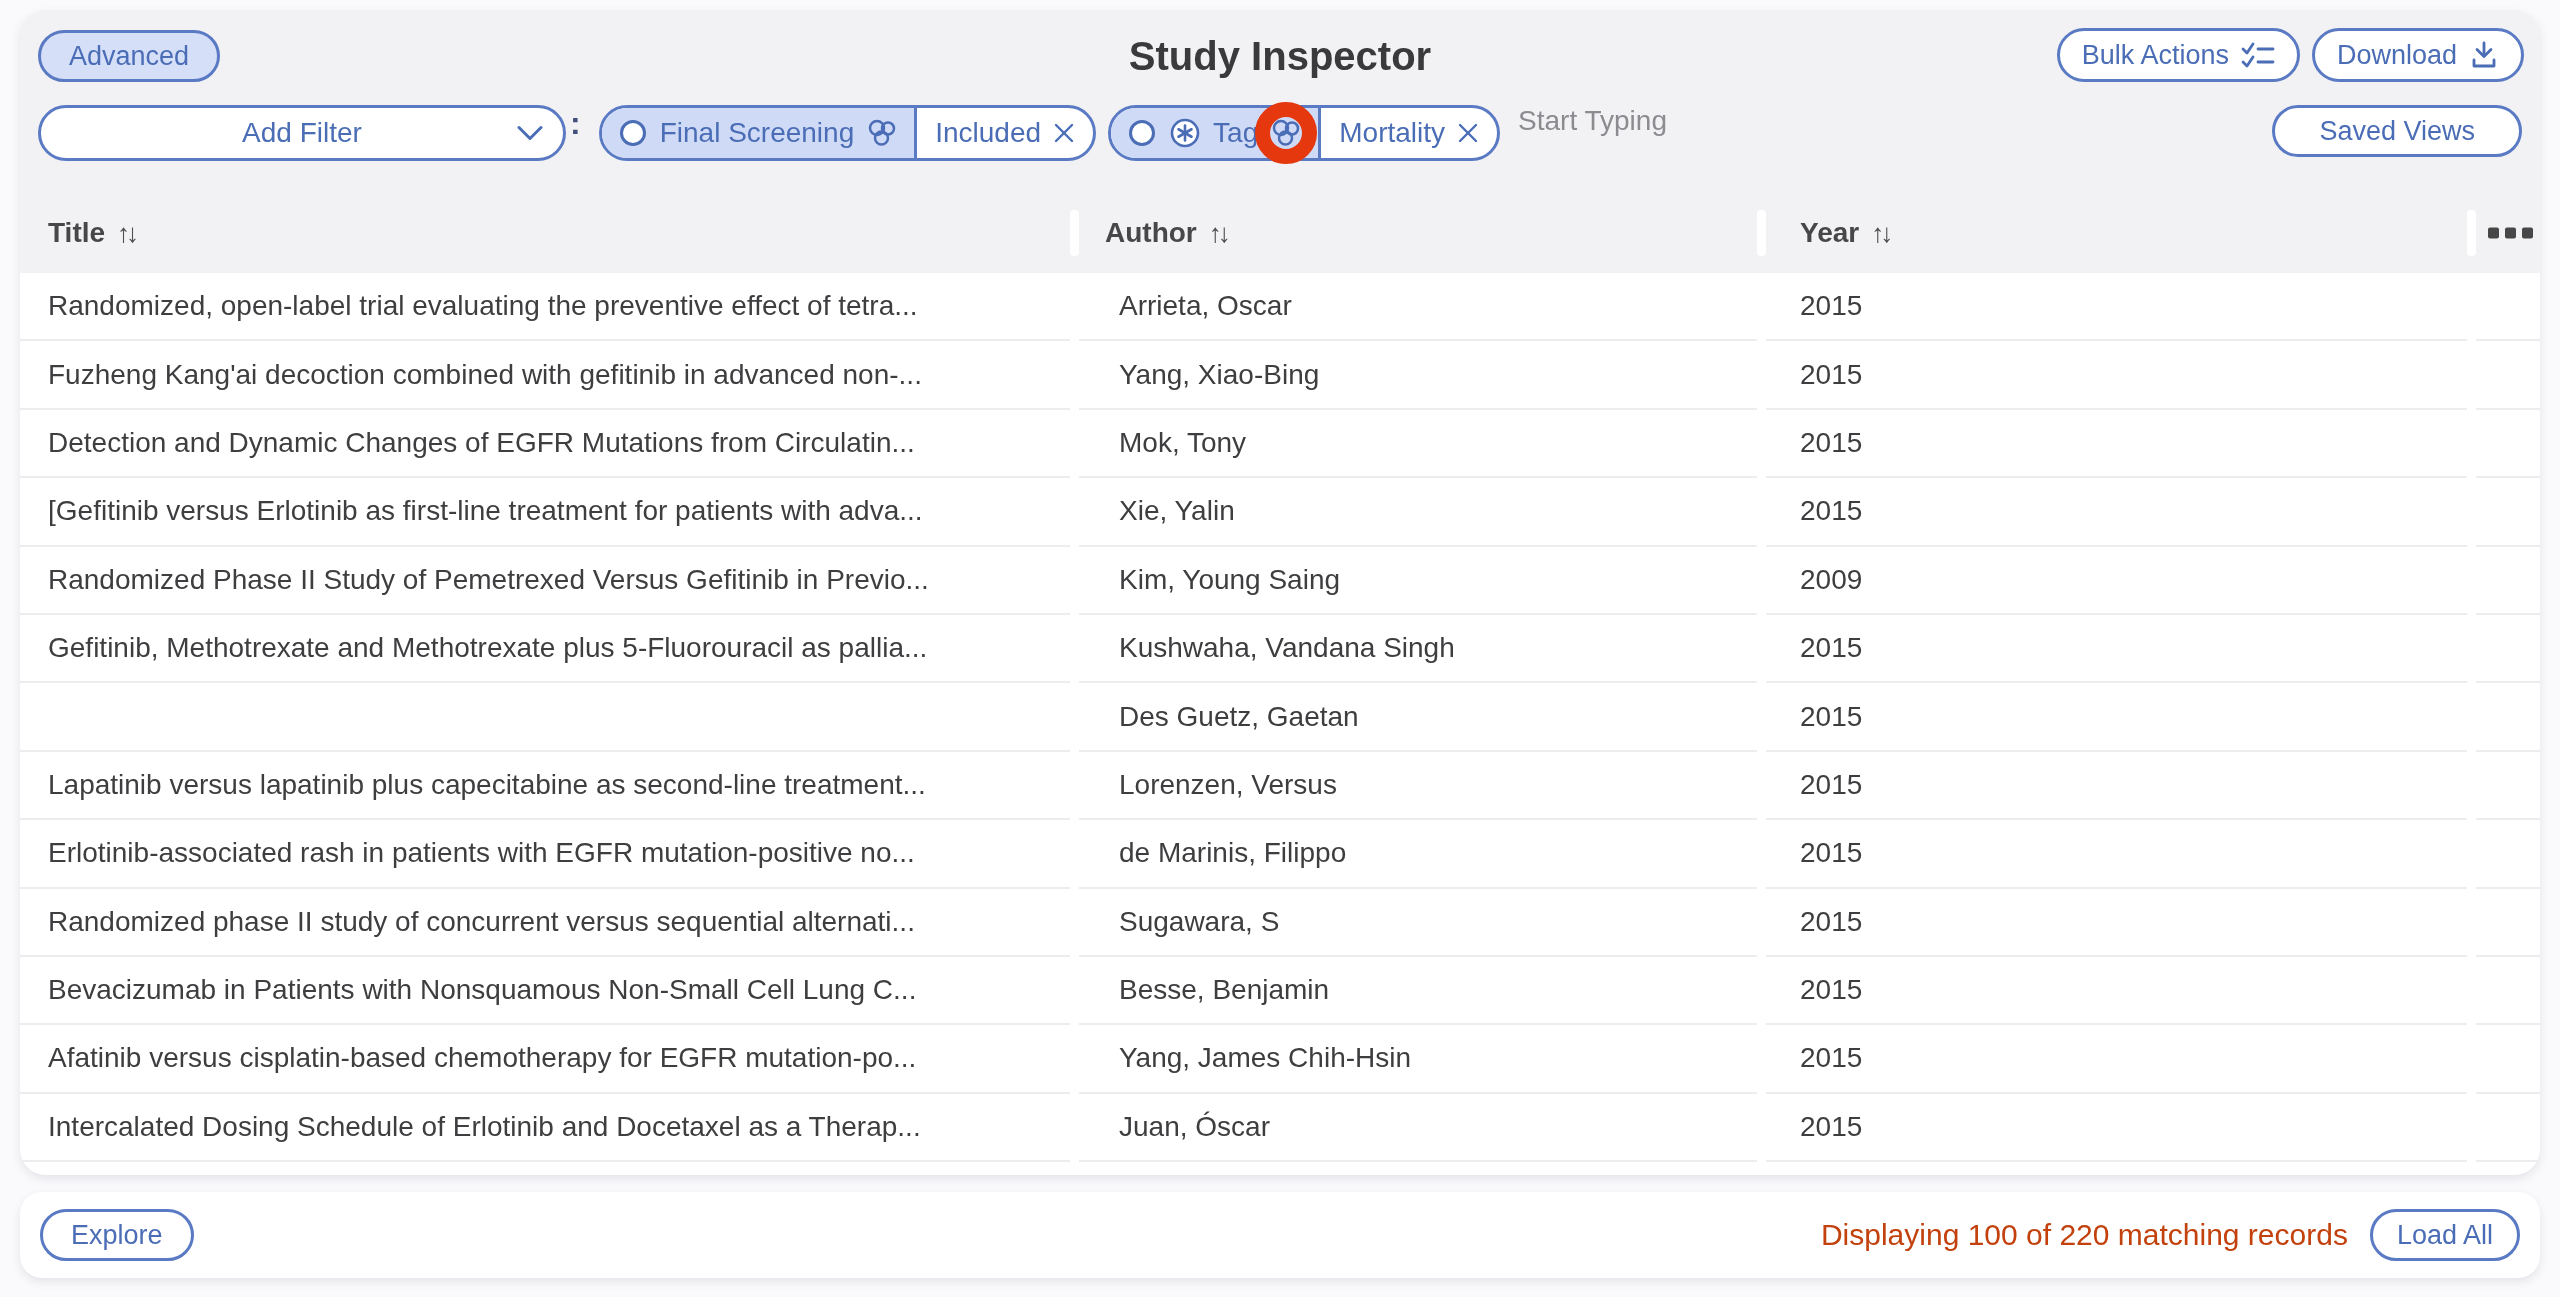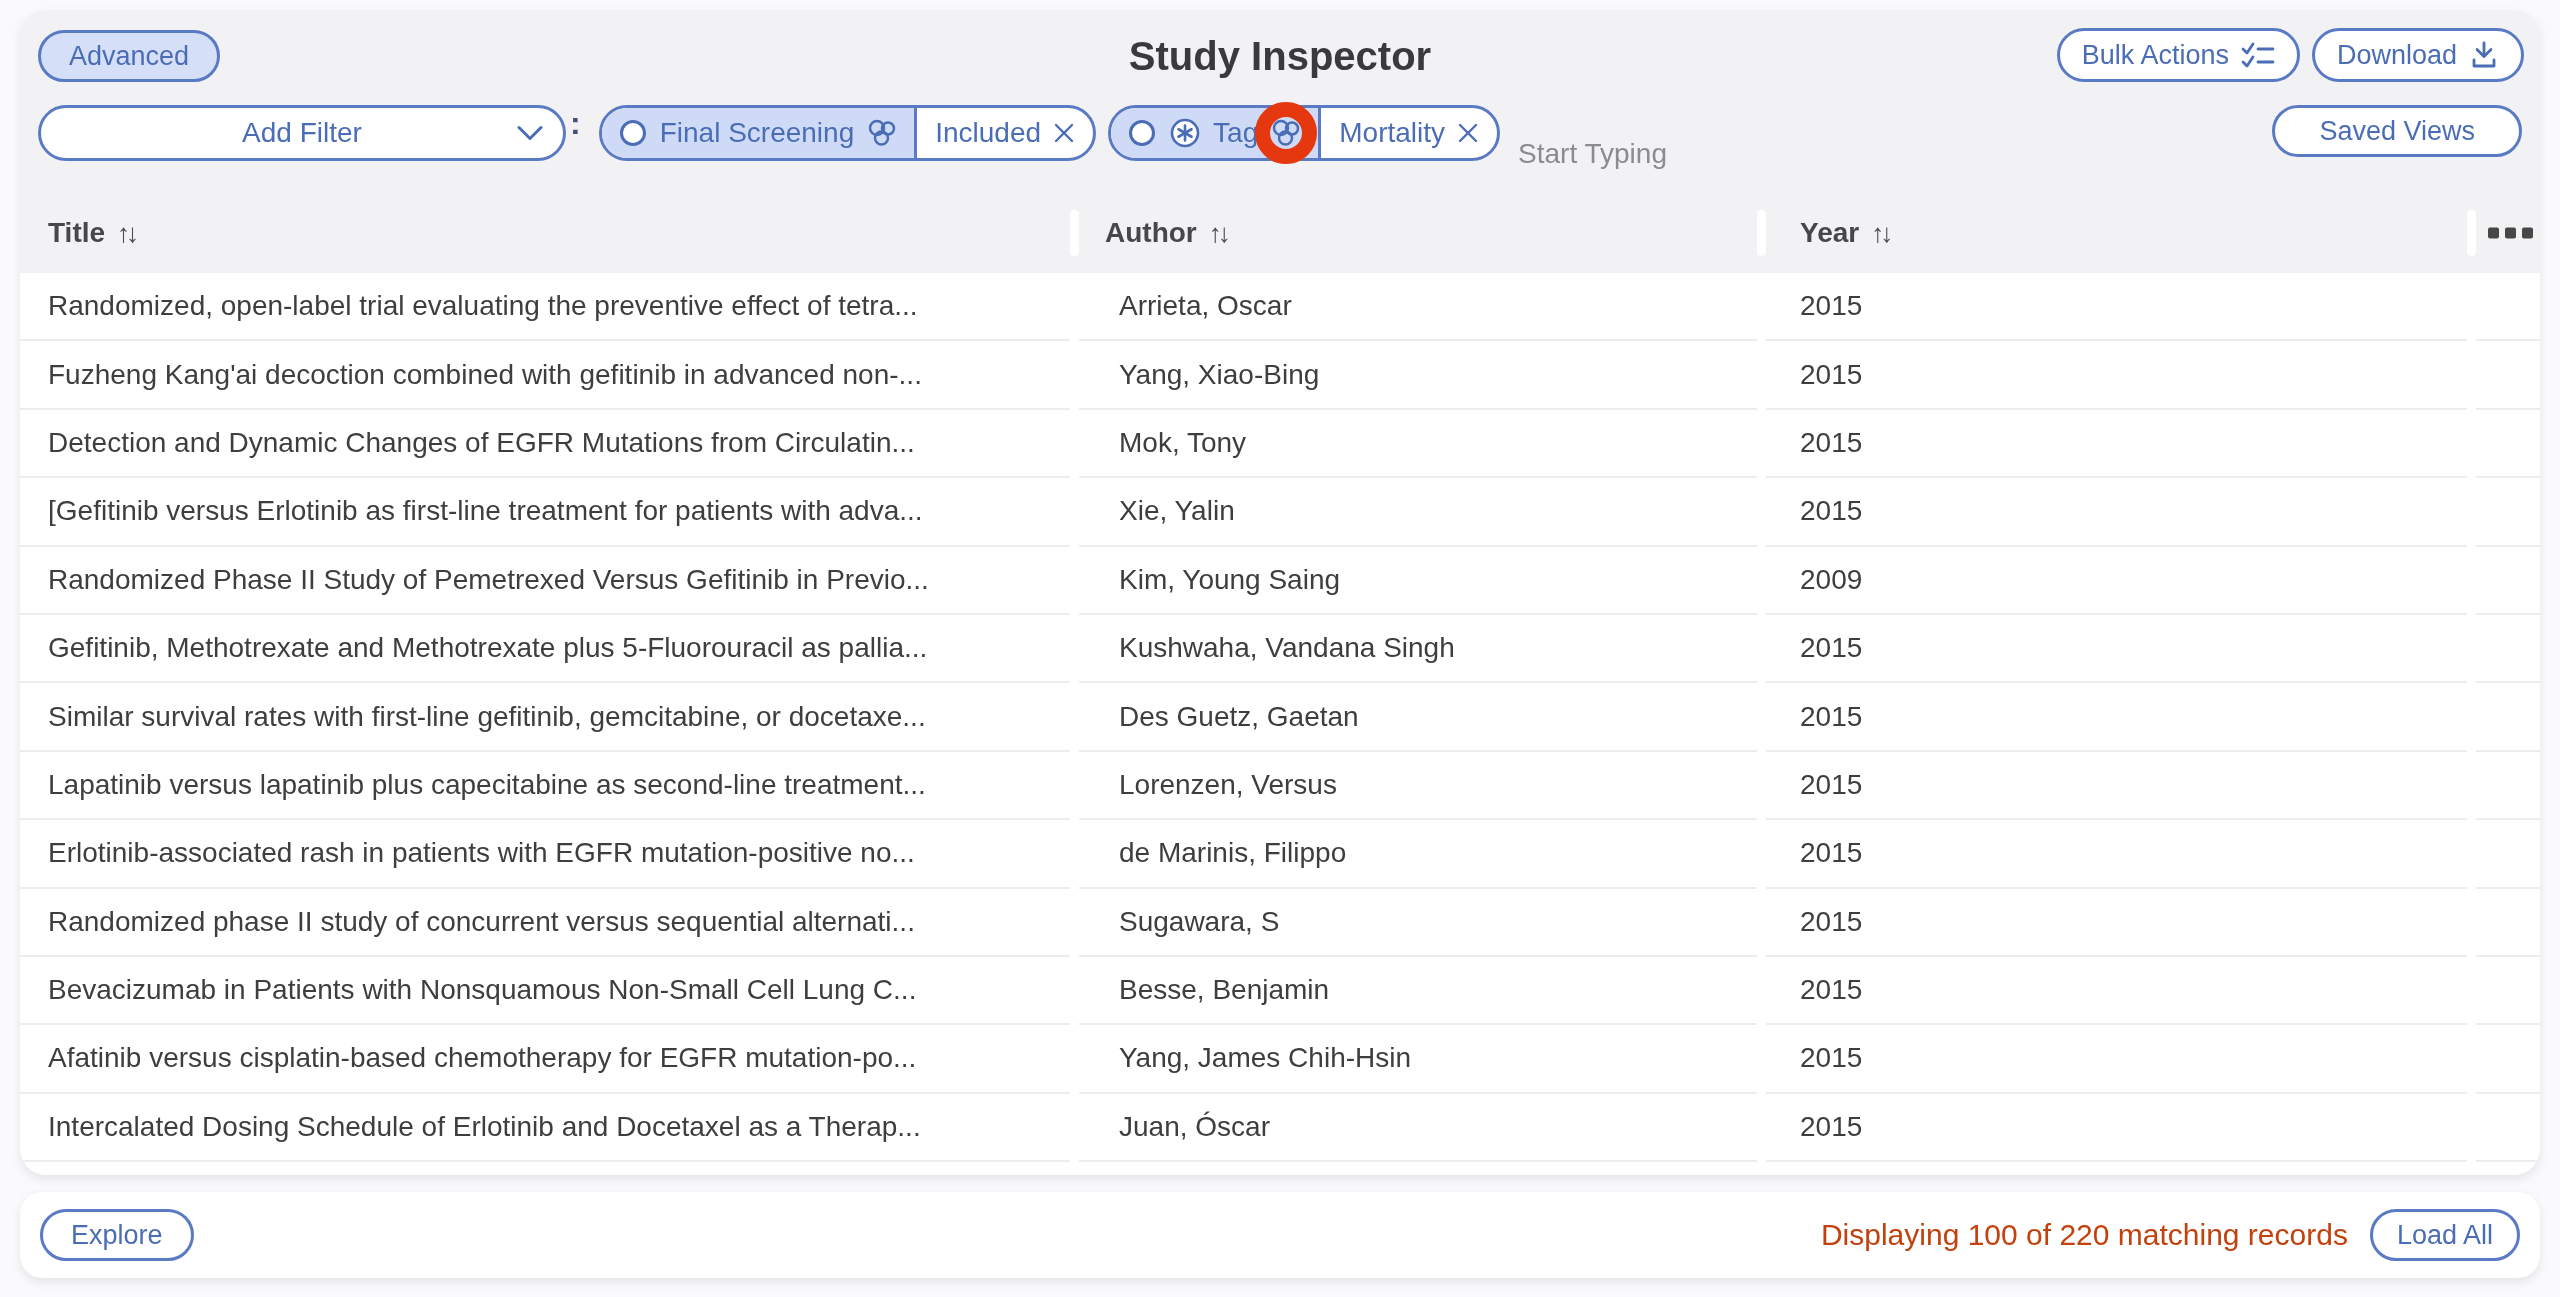--- a/index.html
+++ b/index.html
@@ -45,21 +45,21 @@
   .colon{font-size:32px;font-weight:700;color:#41517c;margin:0 6px 4px 4px;}
   .chip{display:flex;align-items:stretch;height:56px;border:3px solid var(--blue-border);
     border-radius:28px;background:#fff;margin-left:12px;position:relative;}
   .chip-key{display:flex;align-items:center;gap:12px;padding:16px 16px;background:var(--chip-fill);
     border-right:3px solid var(--blue-border);border-radius:25px 0 0 25px;color:var(--blue);font-size:28px;}
   .chip-val{display:flex;align-items:center;gap:12px;padding:0 18px;color:var(--blue);font-size:28px;border-radius:0 25px 25px 0;}
   .icon-wrap{position:relative;display:inline-flex;}
   .annotation-ring{position:absolute;left:50%;top:50%;width:62px;height:62px;border:15px solid var(--red);
     border-radius:50%;transform:translate(-50%,-50%);pointer-events:none;z-index:6;}
   .type-input{margin-left:18px;border:none;outline:none;background:transparent;font-size:28px;
-    color:#c2410c;width:300px;font-family:inherit;margin-top:33px;}
+    color:#c2410c;width:300px;font-family:inherit;}
   .type-input::placeholder{color:#8b8b90;opacity:1;}
   .btn-saved{margin-left:auto;height:52px;padding:0 44px;}
 
   
   .thead{position:absolute;top:183px;left:0;right:0;height:80px;}
   .th{position:absolute;top:50%;transform:translateY(-50%);display:flex;align-items:center;gap:12px;
     font-size:28px;font-weight:700;color:var(--head-text);cursor:pointer;}
   .sort{font-size:26px;font-weight:400;color:#4f4f52;letter-spacing:-4px;}
   .th-title{left:28px;} .th-author{left:1085px;} .th-year{left:1780px;}
   .resize-handle{position:absolute;top:17px;width:9px;height:46px;border-radius:4px;background:#fff;cursor:col-resize;}
@@ -247,21 +247,20 @@
         <span class="cell c-title">Randomized Phase II Study of Pemetrexed Versus Gefitinib in Previo...</span>
         <span class="cell c-author">Kim, Young Saing</span>
         <span class="cell c-year">2009</span>
       </div>
       <div class="row">
         <span class="cell c-title">Gefitinib, Methotrexate and Methotrexate plus 5-Fluorouracil as pallia...</span>
         <span class="cell c-author">Kushwaha, Vandana Singh</span>
         <span class="cell c-year">2015</span>
       </div>
       <div class="row">
-        <span class="cell c-title">Similar survival rates with first-line gefitinib, gemcitabine, or docetaxe...</span>
         <span class="cell c-author">Des Guetz, Gaetan</span>
         <span class="cell c-year">2015</span>
       </div>
       <div class="row">
         <span class="cell c-title">Lapatinib versus lapatinib plus capecitabine as second-line treatment...</span>
         <span class="cell c-author">Lorenzen, Versus</span>
         <span class="cell c-year">2015</span>
       </div>
       <div class="row">
         <span class="cell c-title">Erlotinib-associated rash in patients with EGFR mutation-positive no...</span>

